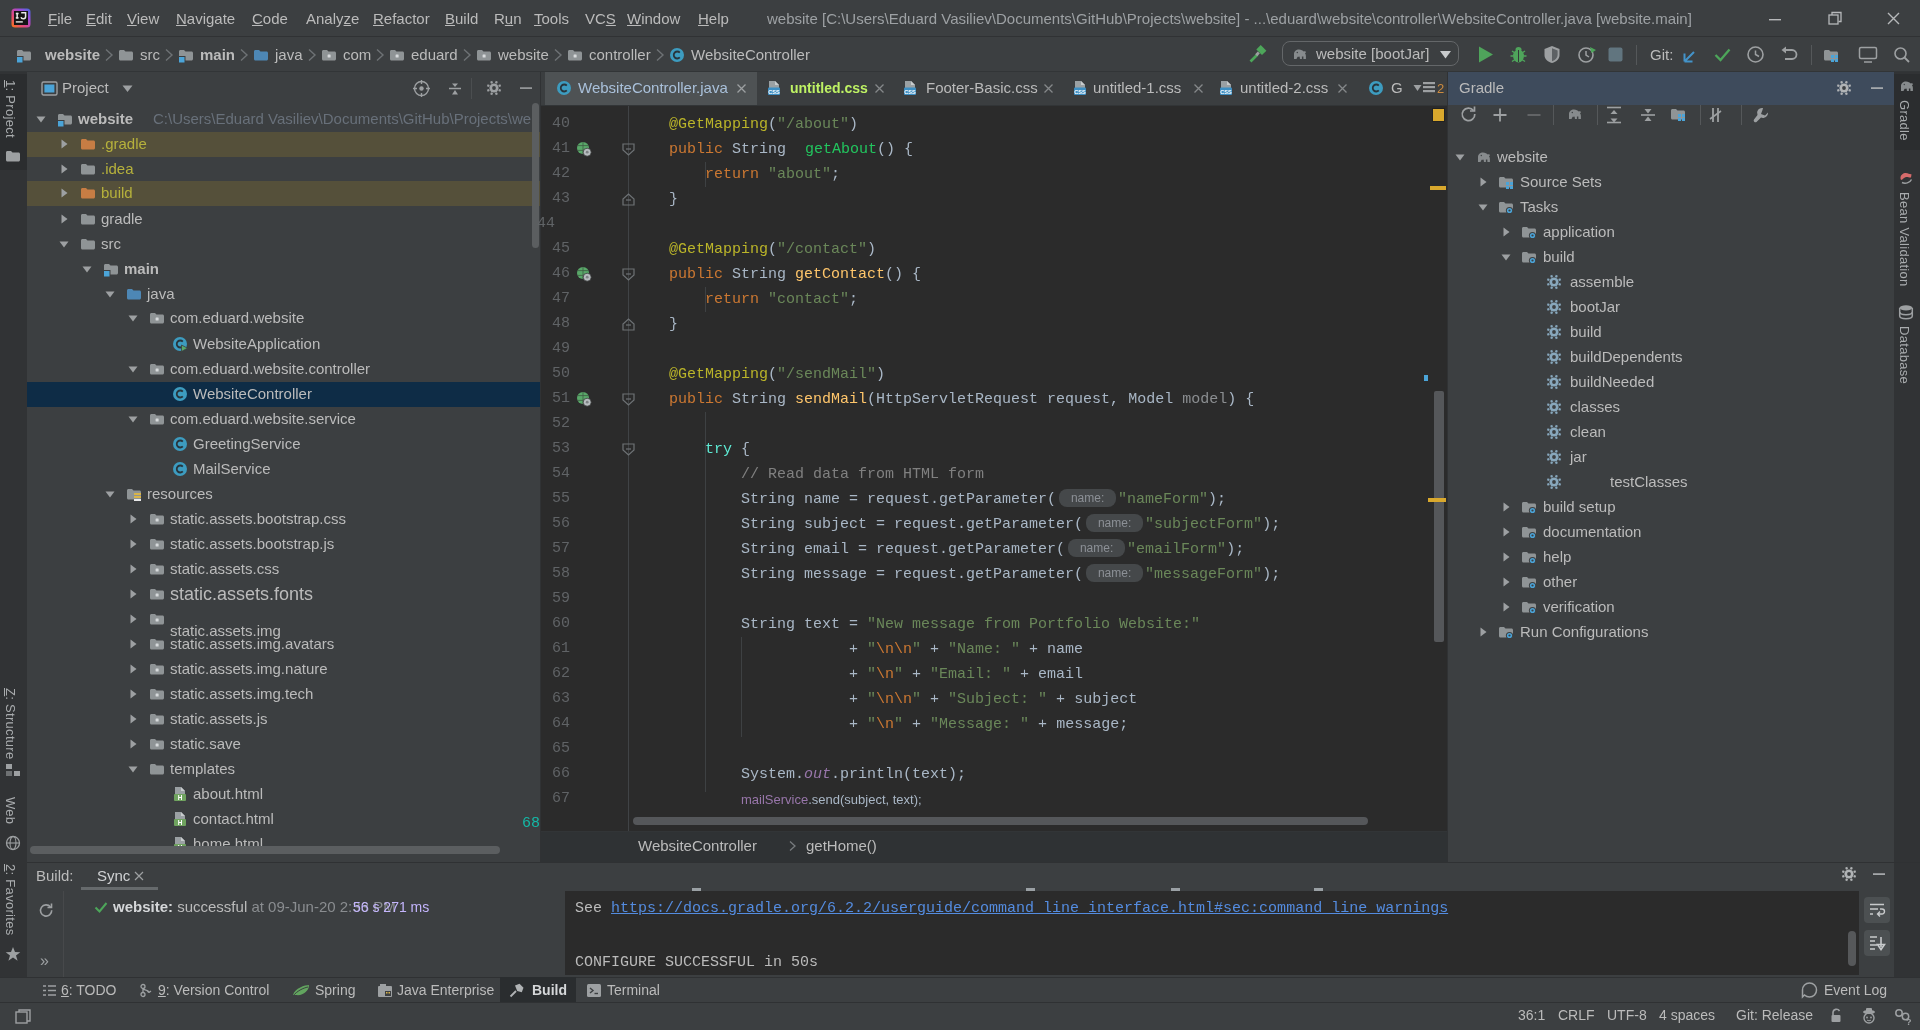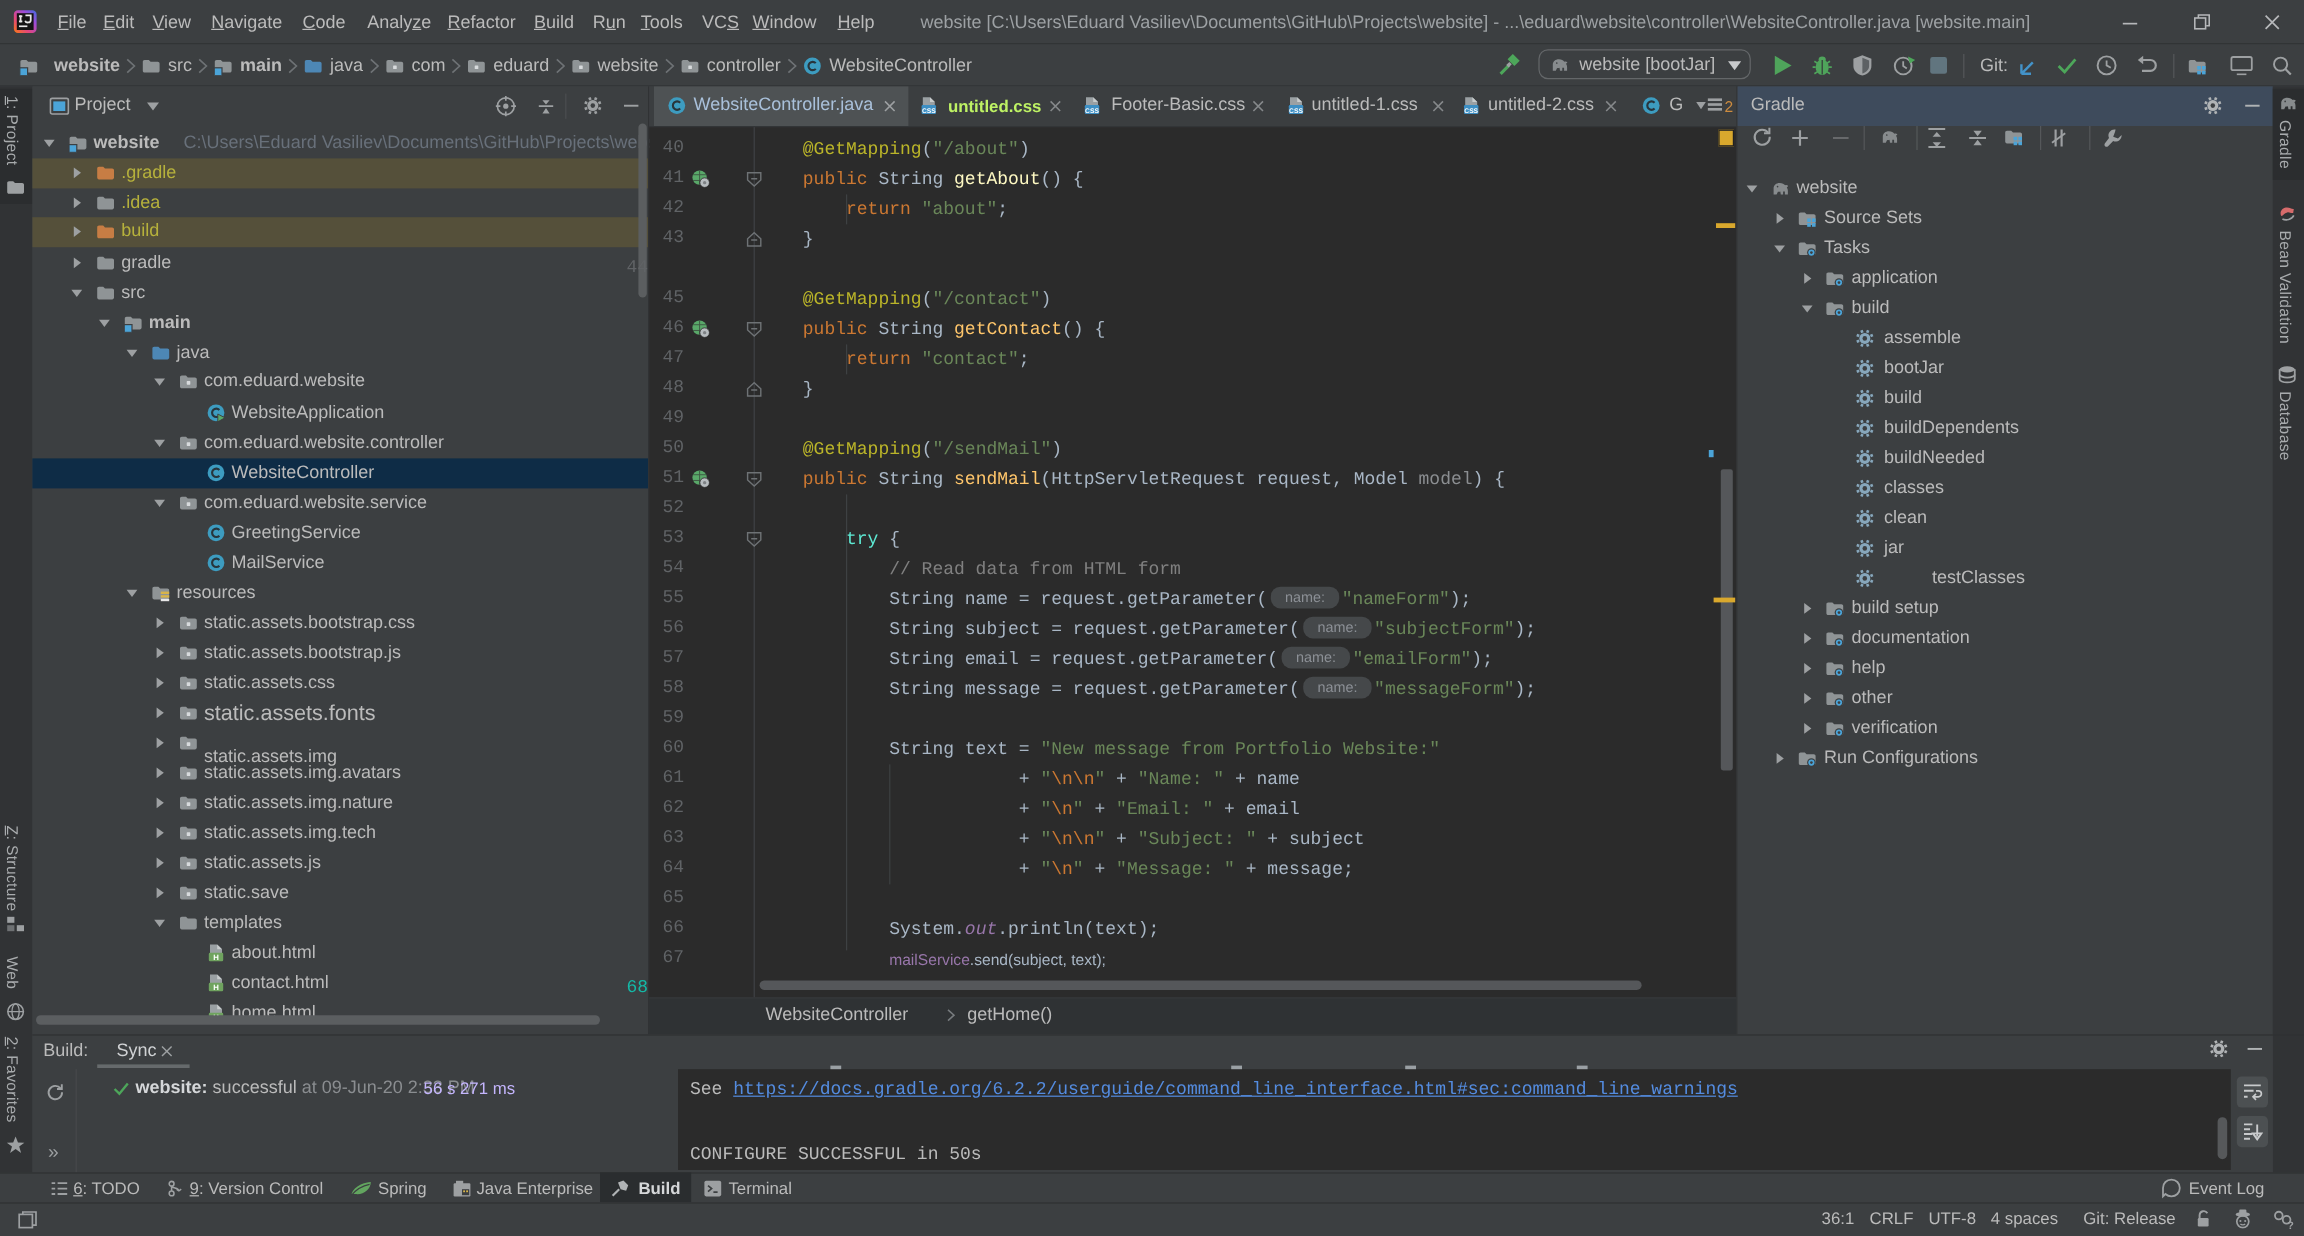--- a/index.html
+++ b/index.html
@@ -567,21 +567,21 @@
 <div style="position:absolute;left:268px;width:300px;top:-11px;height:22px;line-height:22px;font-family:'Liberation Sans',sans-serif;font-size:15px;color:#bbbbbb;text-align:right;white-space:pre;"></div>
 <div style="position:absolute;left:268px;width:300px;top:-11px;height:22px;line-height:22px;font-family:'Liberation Sans',sans-serif;font-size:15px;color:#bbbbbb;text-align:right;white-space:pre;"></div>
 <div style="position:absolute;left:268px;width:300px;top:-11px;height:22px;line-height:22px;font-family:'Liberation Sans',sans-serif;font-size:15px;color:#bbbbbb;text-align:right;white-space:pre;"></div>
 <div style="position:absolute;left:268px;width:300px;top:-11px;height:22px;line-height:22px;font-family:'Liberation Sans',sans-serif;font-size:15px;color:#bbbbbb;text-align:right;white-space:pre;"></div>
 <div style="position:absolute;left:268px;width:300px;top:-11px;height:22px;line-height:22px;font-family:'Liberation Sans',sans-serif;font-size:15px;color:#bbbbbb;text-align:right;white-space:pre;"></div>
 <div style="position:absolute;left:268px;width:300px;top:-11px;height:22px;line-height:22px;font-family:'Liberation Sans',sans-serif;font-size:15px;color:#bbbbbb;text-align:right;white-space:pre;"></div>
 <div style="position:absolute;left:522px;width:48px;top:113px;height:22px;line-height:22px;font-family:'Liberation Mono',monospace;font-size:15px;color:#606366;text-align:right;white-space:pre">40</div>
 <div style="position:absolute;left:522px;width:48px;top:138px;height:22px;line-height:22px;font-family:'Liberation Mono',monospace;font-size:15px;color:#606366;text-align:right;white-space:pre">41</div>
 <div style="position:absolute;left:522px;width:48px;top:163px;height:22px;line-height:22px;font-family:'Liberation Mono',monospace;font-size:15px;color:#606366;text-align:right;white-space:pre">42</div>
 <div style="position:absolute;left:522px;width:48px;top:188px;height:22px;line-height:22px;font-family:'Liberation Mono',monospace;font-size:15px;color:#606366;text-align:right;white-space:pre">43</div>
-<div style="position:absolute;left:522px;width:48px;top:213px;height:22px;line-height:22px;font-family:'Liberation Mono',monospace;font-size:15px;color:#606366;text-align:left;white-space:pre">44</div>
+<div style="position:absolute;left:522px;width:48px;top:213px;height:22px;line-height:22px;font-family:'Liberation Mono',monospace;font-size:15px;color:#606366;text-align:center;white-space:pre">44</div>
 <div style="position:absolute;left:522px;width:48px;top:238px;height:22px;line-height:22px;font-family:'Liberation Mono',monospace;font-size:15px;color:#606366;text-align:right;white-space:pre">45</div>
 <div style="position:absolute;left:522px;width:48px;top:263px;height:22px;line-height:22px;font-family:'Liberation Mono',monospace;font-size:15px;color:#606366;text-align:right;white-space:pre">46</div>
 <div style="position:absolute;left:522px;width:48px;top:288px;height:22px;line-height:22px;font-family:'Liberation Mono',monospace;font-size:15px;color:#606366;text-align:right;white-space:pre">47</div>
 <div style="position:absolute;left:522px;width:48px;top:313px;height:22px;line-height:22px;font-family:'Liberation Mono',monospace;font-size:15px;color:#606366;text-align:right;white-space:pre">48</div>
 <div style="position:absolute;left:522px;width:48px;top:338px;height:22px;line-height:22px;font-family:'Liberation Mono',monospace;font-size:15px;color:#606366;text-align:right;white-space:pre">49</div>
 <div style="position:absolute;left:522px;width:48px;top:363px;height:22px;line-height:22px;font-family:'Liberation Mono',monospace;font-size:15px;color:#606366;text-align:right;white-space:pre">50</div>
 <div style="position:absolute;left:522px;width:48px;top:388px;height:22px;line-height:22px;font-family:'Liberation Mono',monospace;font-size:15px;color:#606366;text-align:right;white-space:pre">51</div>
 <div style="position:absolute;left:522px;width:48px;top:413px;height:22px;line-height:22px;font-family:'Liberation Mono',monospace;font-size:15px;color:#606366;text-align:right;white-space:pre">52</div>
 <div style="position:absolute;left:522px;width:48px;top:438px;height:22px;line-height:22px;font-family:'Liberation Mono',monospace;font-size:15px;color:#606366;text-align:right;white-space:pre">53</div>
 <div style="position:absolute;left:522px;width:48px;top:463px;height:22px;line-height:22px;font-family:'Liberation Mono',monospace;font-size:15px;color:#606366;text-align:right;white-space:pre">54</div>
@@ -639,21 +639,21 @@
   </svg>
 <svg style="position:absolute;left:621px;top:442px" width="15" height="15" viewBox="0 0 15 15">
     <path d="M2 2 H13 V8 L7.5 13 L2 8 Z" fill="none" stroke="#6e7275" stroke-width="1.2"></path>
     <path d="M5 7 H10" stroke="#6e7275" stroke-width="1.2"></path>
   </svg>
 <div style="position:absolute;left:705px;top:162px;width:1px;height:25px;background:#3e4143;"></div>
 <div style="position:absolute;left:705px;top:287px;width:1px;height:25px;background:#3e4143;"></div>
 <div style="position:absolute;left:705px;top:412px;width:1px;height:380px;background:#3e4143;"></div>
 <div style="position:absolute;left:741px;top:637px;width:1px;height:100px;background:#3e4143;"></div>
 <div style="position:absolute;left:669px;top:112px;height:25px;line-height:25px;font-family:'Liberation Mono',monospace;font-size:15px;white-space:pre"><span style="color:#bbb529;">@GetMapping</span><span style="color:#a9b7c6;">(</span><span style="color:#6a8759;">"/about"</span><span style="color:#a9b7c6;">)</span></div>
-<div style="position:absolute;left:669px;top:137px;height:25px;line-height:25px;font-family:'Liberation Mono',monospace;font-size:15px;white-space:pre"><span style="color:#cc7832;">public </span><span style="color:#a9b7c6;">String </span><span style="color:#fef9c3;">getAbout</span><span style="color:#a9b7c6;">() {</span></div>
+<div style="position:absolute;left:669px;top:137px;height:25px;line-height:25px;font-family:'Liberation Mono',monospace;font-size:15px;white-space:pre"><span style="color:#cc7832;">public </span><span style="color:#a9b7c6;">String </span><span style="color:#22c55e;margin-left:10px;">getAbout</span><span style="color:#a9b7c6;">() {</span></div>
 <div style="position:absolute;left:705px;top:162px;height:25px;line-height:25px;font-family:'Liberation Mono',monospace;font-size:15px;white-space:pre"><span style="color:#cc7832;">return </span><span style="color:#6a8759;">"about"</span><span style="color:#a9b7c6;">;</span></div>
 <div style="position:absolute;left:669px;top:187px;height:25px;line-height:25px;font-family:'Liberation Mono',monospace;font-size:15px;white-space:pre"><span style="color:#a9b7c6;">}</span></div>
 <div style="position:absolute;left:669px;top:237px;height:25px;line-height:25px;font-family:'Liberation Mono',monospace;font-size:15px;white-space:pre"><span style="color:#bbb529;">@GetMapping</span><span style="color:#a9b7c6;">(</span><span style="color:#6a8759;">"/contact"</span><span style="color:#a9b7c6;">)</span></div>
 <div style="position:absolute;left:669px;top:262px;height:25px;line-height:25px;font-family:'Liberation Mono',monospace;font-size:15px;white-space:pre"><span style="color:#cc7832;">public </span><span style="color:#a9b7c6;">String </span><span style="color:#ffc66b;">getContact</span><span style="color:#a9b7c6;">() {</span></div>
 <div style="position:absolute;left:705px;top:287px;height:25px;line-height:25px;font-family:'Liberation Mono',monospace;font-size:15px;white-space:pre"><span style="color:#cc7832;">return </span><span style="color:#6a8759;">"contact"</span><span style="color:#a9b7c6;">;</span></div>
 <div style="position:absolute;left:669px;top:312px;height:25px;line-height:25px;font-family:'Liberation Mono',monospace;font-size:15px;white-space:pre"><span style="color:#a9b7c6;">}</span></div>
 <div style="position:absolute;left:669px;top:362px;height:25px;line-height:25px;font-family:'Liberation Mono',monospace;font-size:15px;white-space:pre"><span style="color:#bbb529;">@GetMapping</span><span style="color:#a9b7c6;">(</span><span style="color:#6a8759;">"/sendMail"</span><span style="color:#a9b7c6;">)</span></div>
 <div style="position:absolute;left:669px;top:387px;height:25px;line-height:25px;font-family:'Liberation Mono',monospace;font-size:15px;white-space:pre"><span style="color:#cc7832;">public </span><span style="color:#a9b7c6;">String </span><span style="color:#ffc66b;">sendMail</span><span style="color:#a9b7c6;">(</span><span style="color:#a9b7c6;">HttpServletRequest </span><span style="color:#a9b7c6;">request</span><span style="color:#a9b7c6;">, </span><span style="color:#a9b7c6;">Model </span><span style="color:#8b8e91;">model</span><span style="color:#a9b7c6;">) {</span></div>
 <div style="position:absolute;left:705px;top:437px;height:25px;line-height:25px;font-family:'Liberation Mono',monospace;font-size:15px;white-space:pre"><span style="color:#5eead4;">try </span><span style="color:#a9b7c6;">{</span></div>
 <div style="position:absolute;left:741px;top:462px;height:25px;line-height:25px;font-family:'Liberation Mono',monospace;font-size:15px;white-space:pre"><span style="color:#808080;">// Read data from HTML form</span></div>

